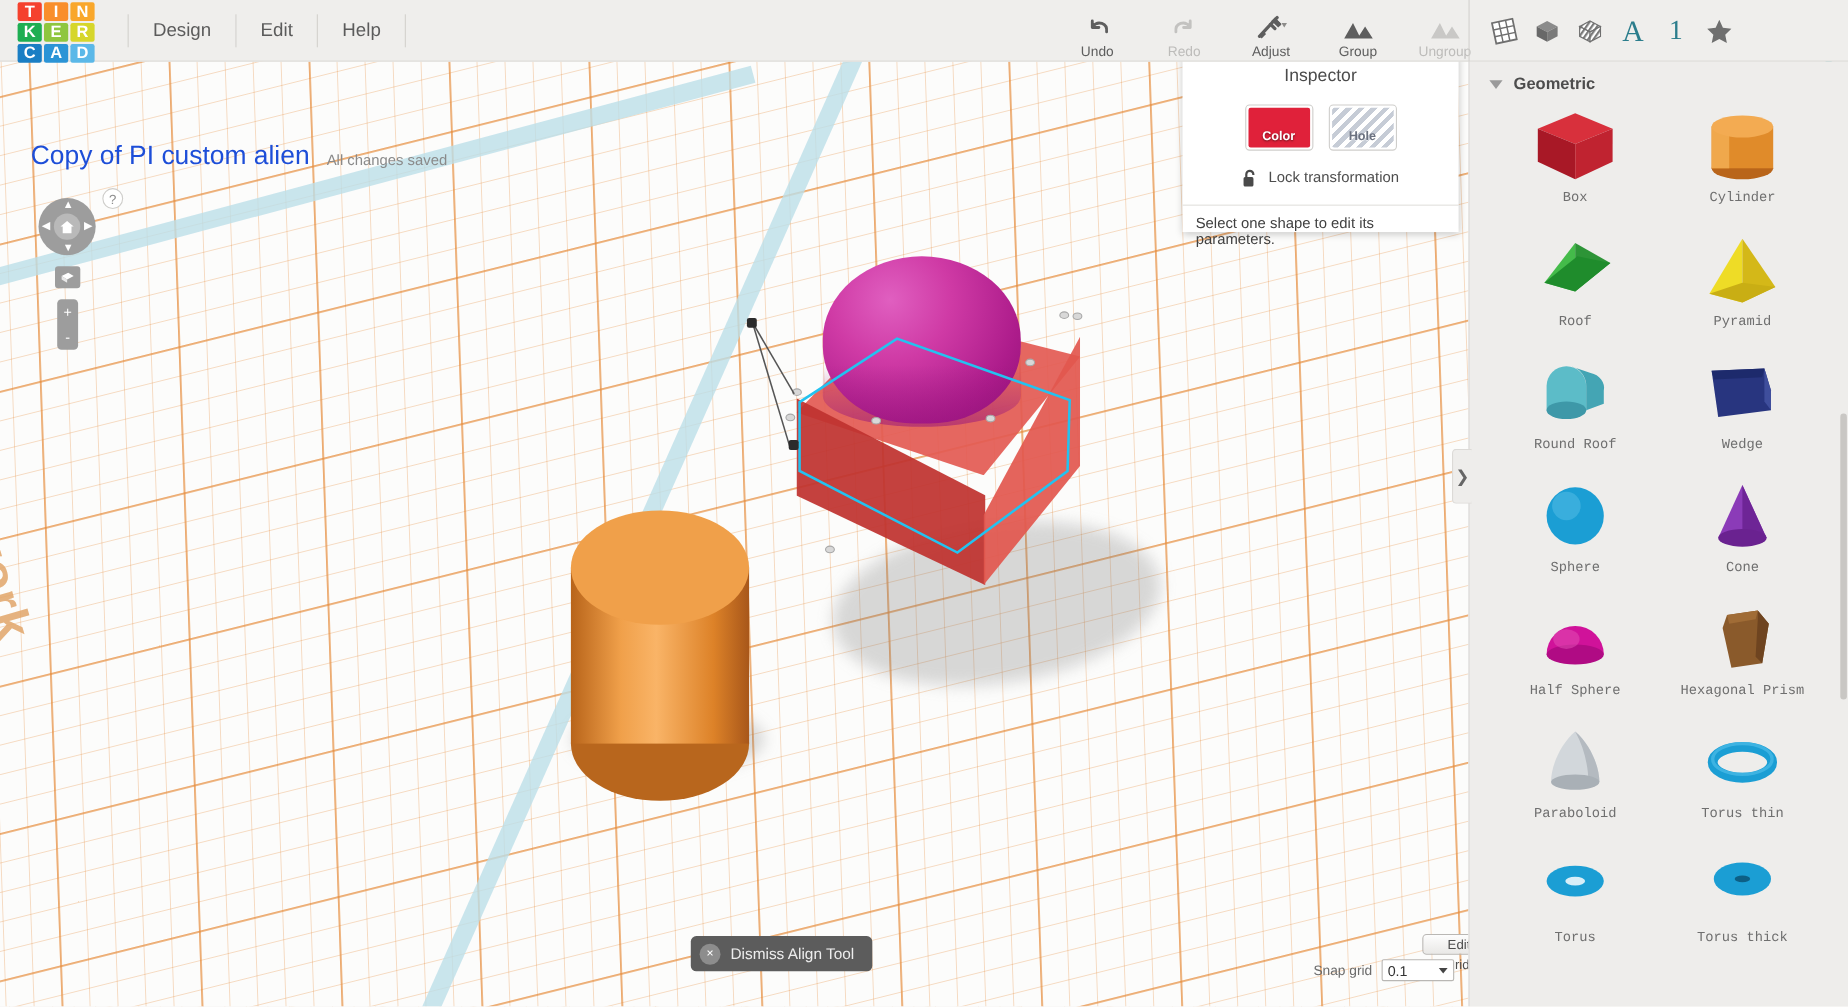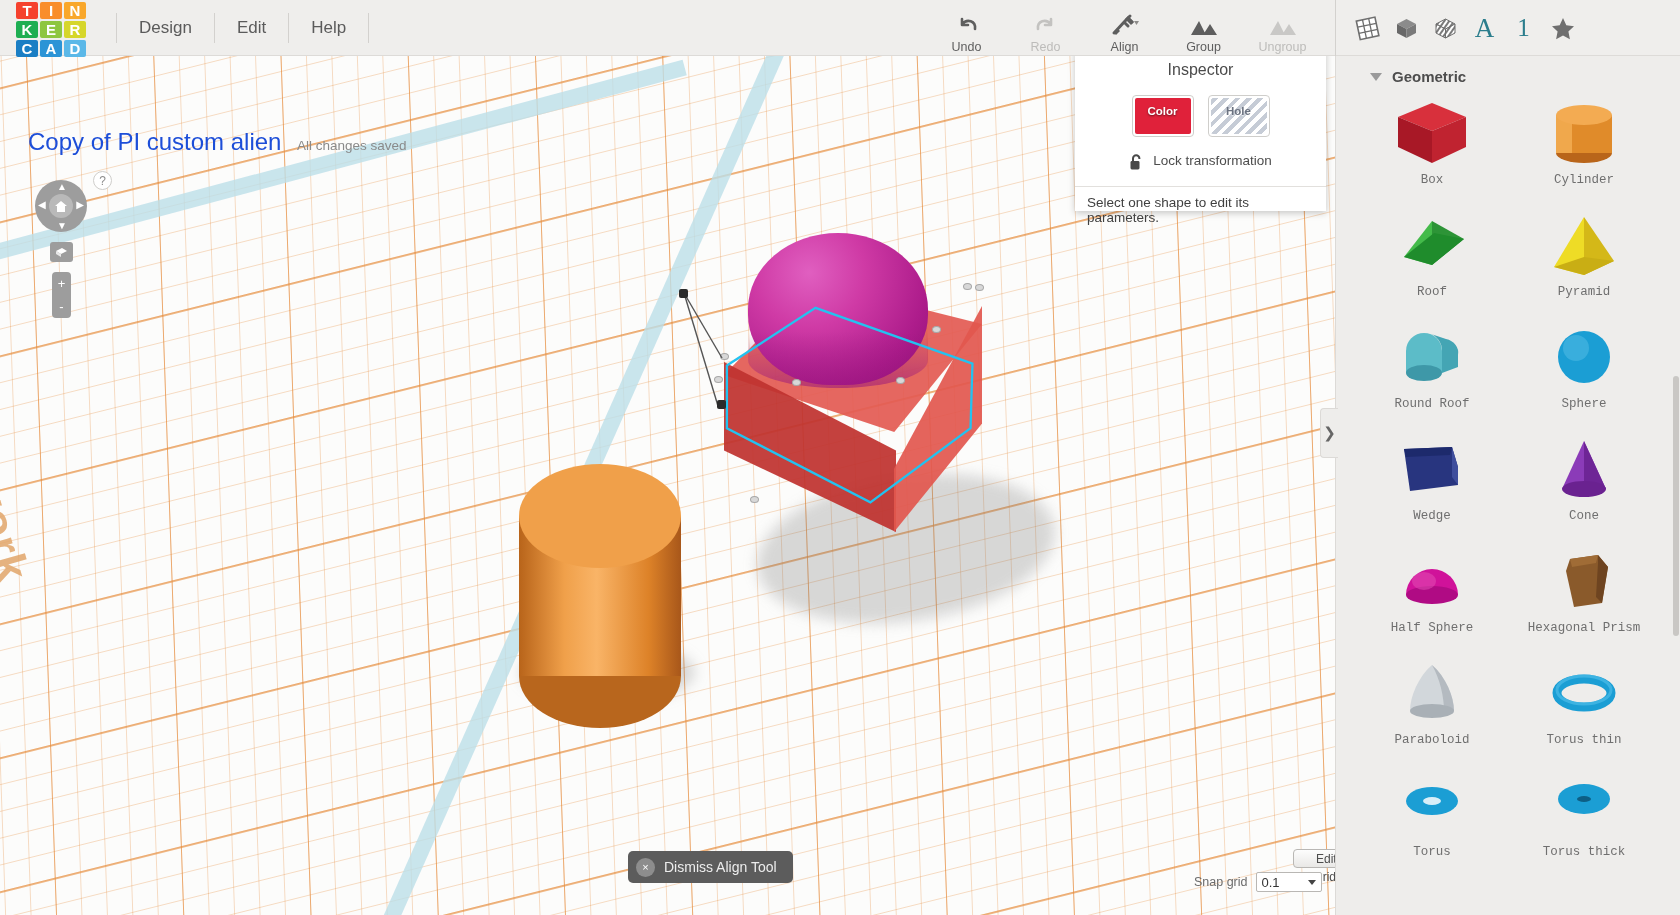--- a/index.html
+++ b/index.html
@@ -20,21 +20,21 @@
           gap: 2px; }
   .logo div { display: flex; align-items: center; justify-content: center;
               color: #fff; font-weight: bold; font-size: 15px; border-radius: 2px;
               font-family: "Liberation Sans", sans-serif; }
 
   .menu { display: flex; align-items: center; margin-left: 30px; height: 56px; }
   .menu-item { padding: 0 22px; font-size: 17px; color: #5b5b5b; height: 30px;
                line-height: 30px; border-right: 1px solid #d3d1ce; cursor: pointer; }
   .menu-item:first-child { border-left: 1px solid #d3d1ce; }
 
-  .tools { position: absolute; left: 927px; top: 0; height: 64px;
+  .tools { position: absolute; left: 958px; top: 0; height: 64px;
            display: flex; align-items: center; }
   .tool { width: 79px; height: 56px; display: flex; flex-direction: column;
           align-items: center; justify-content: center; cursor: pointer; }
   .tool .glyph { height: 26px; display: flex; align-items: flex-end; }
   .tool .tlabel { font-size: 12.5px; color: #5e5e5e; margin-top: 3px; }
   .tool.disabled .tlabel { color: #bdbcba; }
 
   .rtools { position: absolute; left: 1335px; top: 0; height: 56px;
             display: flex; align-items: center; padding-left: 12px;
             border-left: 1px solid #d3d1ce; }
@@ -140,36 +140,36 @@
 
   
   .inspector { position: absolute; left: 1075px; top: 49px; width: 251px; height: 162px;
                background: #fff; box-shadow: 0 2px 7px rgba(0,0,0,.22); z-index: 35; }
   .insp-title { text-align: center; font-size: 16px; color: #4b4b4b; padding-top: 12px; }
   .insp-row { display: flex; justify-content: center; gap: 14px; margin-top: 16px; }
   .swatch { width: 62px; height: 42px; border-radius: 4px; border: 1px solid #cfcecb;
             background: #fff; padding: 2px; display: flex; align-items: flex-end;
             justify-content: center; cursor: pointer; }
   .sw-inner { width: 100%; height: 100%; border-radius: 2px; display: flex;
-              align-items: flex-end; justify-content: center; padding-bottom: 17px;
+              align-items: flex-end; justify-content: center; padding-bottom: 4px;
               font-size: 11.5px; font-weight: bold; color: #fff;
               text-shadow: 0 1px 2px rgba(0,0,0,.55); }
   .sw-hole { background: repeating-linear-gradient(-45deg, #ffffff 0 4px, #c6ccd6 4px 8px);
              color: #6b7280; text-shadow: 0 1px 1px rgba(255,255,255,.8); }
   .insp-lock { display: flex; justify-content: center;
                gap: 8px; margin-top: 16px; font-size: 13.5px; color: #4d4d4d; }
   .insp-hint { margin-top: 12px; border-top: 1px solid #e2e0dd; padding: 8px 12px 0 12px;
                font-size: 13.5px; color: #404040; }
   .insp-help { position: absolute; right: 13px; top: 52px; color: #2aa5b8;
                font-size: 15px; font-weight: bold; cursor: pointer; }
 
   
   .shapes { position: absolute; left: 1335px; top: 56px; width: 345px; height: 859px;
             background: #eeedeb; border-left: 1px solid #dcdad7; overflow: hidden; z-index: 30; }
-  .shapes-head { display: flex; align-items: center; gap: 10px; padding: 12px 0 10px 34px;
+  .shapes-head { display: flex; align-items: center; gap: 10px; padding: 12px 0 10px 18px;
                  font-size: 15px; color: #4d4d4d; font-weight: bold; }
   .tri { width: 0; height: 0; border-left: 6px solid transparent;
          border-right: 6px solid transparent; border-top: 8px solid #9a9a9a; }
   .shape-grid { display: grid; grid-template-columns: 1fr 1fr; padding: 0 20px; font-family: Liberation Mono, monospace; }
   .shape-cell { height: 112px; display: flex; flex-direction: column;
                 align-items: center; justify-content: flex-start; cursor: pointer; }
   .shape-art { height: 78px; display: flex; align-items: center; justify-content: center; }
   .shape-lab { font-size: 12.5px; color: #6f6f6f; }
   .panel-tab { position: absolute; left: 1320px; top: 408px; width: 18px; height: 50px;
                background: #eeedeb; border: 1px solid #dcdad7; border-right: none;
@@ -243,21 +243,21 @@
     </div>
     <div class="tool">
       <span class="glyph">
         <svg width="30" height="24" viewBox="0 0 30 24">
           <path d="M4 20 L16 7 M16 7 L20 3 M18 5 L22 9 M14 9 L18 13" stroke="#5e5e5e" stroke-width="3" fill="none" stroke-linecap="round"></path>
           <path d="M18 3 L24 9 L21 12 L15 6 Z" fill="#5e5e5e"></path>
           <path d="M4 20 L8 16 L10 18 L6 22 Z" fill="#5e5e5e"></path>
           <path d="M24 8 l5 0 l-2.5 4 z" fill="#8d8c8a"></path>
         </svg>
       </span>
-      <span class="tlabel">Align</span>
+      <span class="tlabel">Adjust</span>
     </div>
     <div class="tool">
       <span class="glyph">
         <svg width="30" height="20" viewBox="0 0 30 20">
             <path d="M2 18 L10 4 L17 18 Z M14 18 L21 7 L28 18 Z" fill="#5e5e5e"></path>
           </svg>
       </span>
       <span class="tlabel">Group</span>
     </div>
     <div class="tool disabled">
@@ -474,41 +474,41 @@
           <path d="M54 30 A18 18 0 0 0 40 12 L58 18 A16 14 0 0 1 70 34 L70 46 L54 52 Z" fill="#44a5b4"></path>
           <ellipse cx="36" cy="52" rx="18" ry="8" fill="#3e98a8"></ellipse>
         </svg>
       </div>
       <div class="shape-lab">Round Roof</div>
     </div>
 
     <div class="shape-cell">
       <div class="shape-art">
         <svg width="88" height="74" viewBox="0 0 88 74">
-          <circle cx="44" cy="36" r="26" fill="#1b9ed4"></circle>
-          <circle cx="36" cy="27" r="13" fill="#52bce4" opacity=".55"></circle>
-        </svg>
-      </div>
-      <div class="shape-lab">Sphere</div>
-    </div>
-
-    <div class="shape-cell">
-      <div class="shape-art">
-        <svg width="88" height="74" viewBox="0 0 88 74">
           <path d="M16 16 L64 14 L70 34 L70 52 L22 58 Z" fill="#28357f"></path>
           <path d="M64 14 L70 34 L70 52 L64 44 Z" fill="#3f4e9c"></path>
           <path d="M16 16 L64 14 L62 22 L18 24 Z" fill="#1d2a6c"></path>
         </svg>
       </div>
       <div class="shape-lab">Wedge</div>
     </div>
 
     <div class="shape-cell">
       <div class="shape-art">
         <svg width="88" height="74" viewBox="0 0 88 74">
+          <circle cx="44" cy="36" r="26" fill="#1b9ed4"></circle>
+          <circle cx="36" cy="27" r="13" fill="#52bce4" opacity=".55"></circle>
+        </svg>
+      </div>
+      <div class="shape-lab">Sphere</div>
+    </div>
+
+    <div class="shape-cell">
+      <div class="shape-art">
+        <svg width="88" height="74" viewBox="0 0 88 74">
           <path d="M44 8 L66 56 L22 56 Z" fill="#8b3bb8"></path>
           <path d="M44 8 L66 56 L44 62 Z" fill="#6e2596"></path>
           <ellipse cx="44" cy="56" rx="22" ry="8" fill="#6a2290"></ellipse>
         </svg>
       </div>
       <div class="shape-lab">Cone</div>
     </div>
 
     <div class="shape-cell">
       <div class="shape-art">

